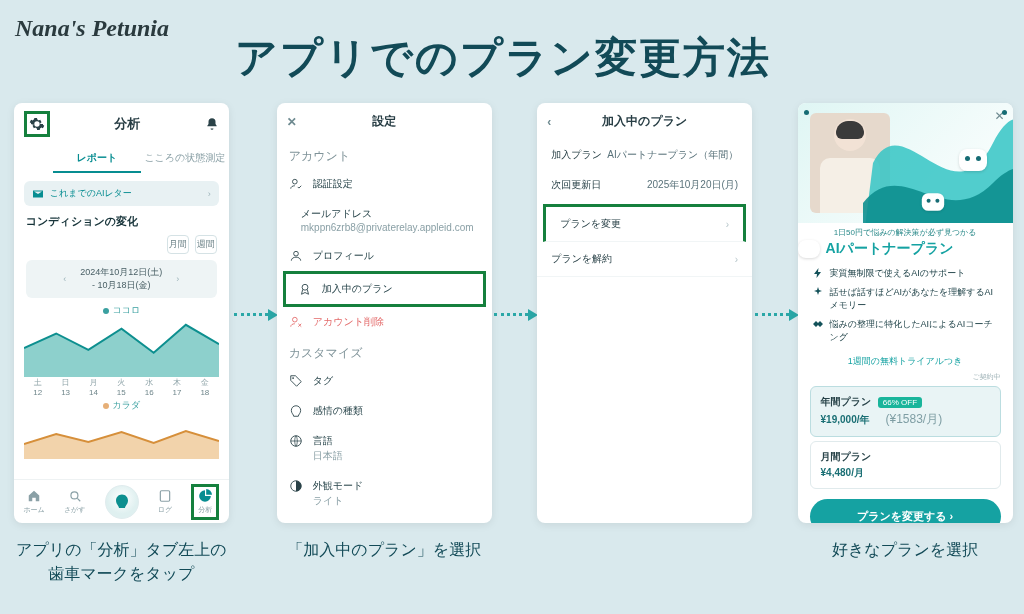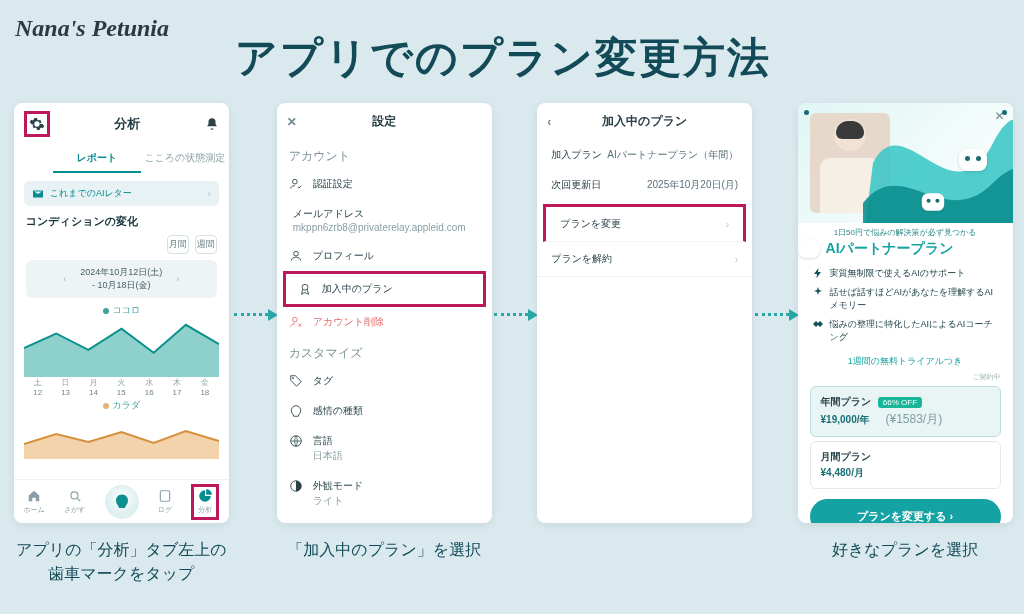--- a/index.html
+++ b/index.html
@@ -37,21 +37,21 @@
     position: relative; margin-top: 210px;
   }
   .arrow::after {
     content: ""; position: absolute; right: -4px; top: -7px;
     border-left: 10px solid #2aa7a7; border-top: 6px solid transparent; border-bottom: 6px solid transparent;
   }
 
   
   .p1-header { display: flex; align-items: center; justify-content: space-between; padding: 8px 10px; }
   .gear-box { padding: 2px; }
-  .redbox { border: 3px solid #be185d; }
+  .redbox { border: 3px solid #15803d; }
   .p1-title { font-weight: 600; font-size: 13px; }
   .tabs { display: flex; font-size: 10px; padding-left: 39px; }
   .tab { flex: 1; text-align: center; padding: 6px 0; color: #8aa0a6; }
   .tab.active { color: #078d91; border-bottom: 2px solid #078d91; font-weight: 600; }
   .ai-letter { margin: 8px 10px; background: #e8f1f3; border-radius: 6px; padding: 6px 8px; display: flex; align-items: center; gap: 6px; color: #078d91; font-size: 9px; }
   .ai-letter .chev { margin-left: auto; color: #9bb3b9; }
   .section-title { margin: 6px 12px; font-weight: 700; font-size: 11px; color: #17343a; }
   .range-toggle { display: flex; justify-content: flex-end; gap: 6px; margin: 4px 12px; }
   .range-toggle span { border: 1px solid #d5e2e5; border-radius: 4px; padding: 2px 1px; font-size: 9px; color: #6a8086; }
   .date-pill { margin: 6px 12px; background: #eef4f5; border-radius: 6px; padding: 6px; text-align: center; font-size: 9px; color: #4a6066; display: flex; align-items: center; justify-content: center; gap: 14px;}
@@ -235,21 +235,21 @@
       </div>
       <div class="group-label">アカウント</div>
       <div class="row">
         <svg class="ico" viewBox="0 0 24 24">
             <circle cx="10" cy="8" r="4" fill="none" stroke="#2a4248" stroke-width="1.5"></circle>
             <path d="M3 20c0-3 3-5 7-5" fill="none" stroke="#2a4248" stroke-width="1.5"></path>
             <path d="M15 17l2 2 4-4" fill="none" stroke="#2a4248" stroke-width="1.5"></path>
           </svg>
         <span>認証設定</span>
       </div>
-      <div class="row" style="display:block;padding-left:16px;">
+      <div class="row" style="display:block;padding-left:24px;">
         <span>メールアドレス</span>
         <span class="sub">mkppn6zrb8@privaterelay.appleid.com</span>
       </div>
       <div class="row">
         <svg class="ico" viewBox="0 0 24 24">
             <circle cx="12" cy="8" r="4" fill="none" stroke="#2a4248" stroke-width="1.5"></circle>
             <path d="M4 20c0-4 4-6 8-6s8 2 8 6" fill="none" stroke="#2a4248" stroke-width="1.5"></path>
           </svg>
         <span>プロフィール</span>
       </div>

